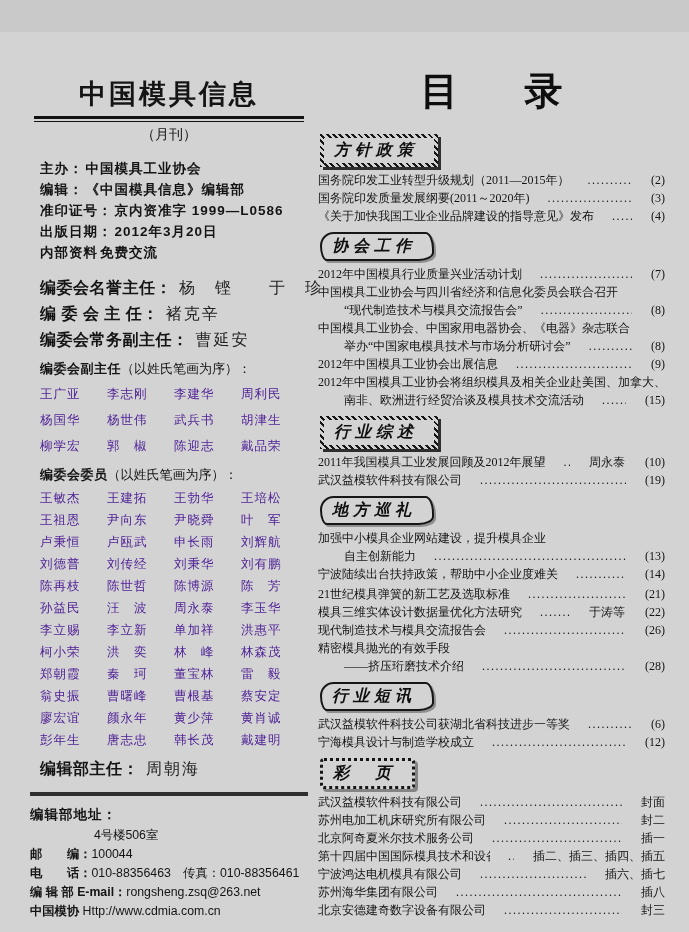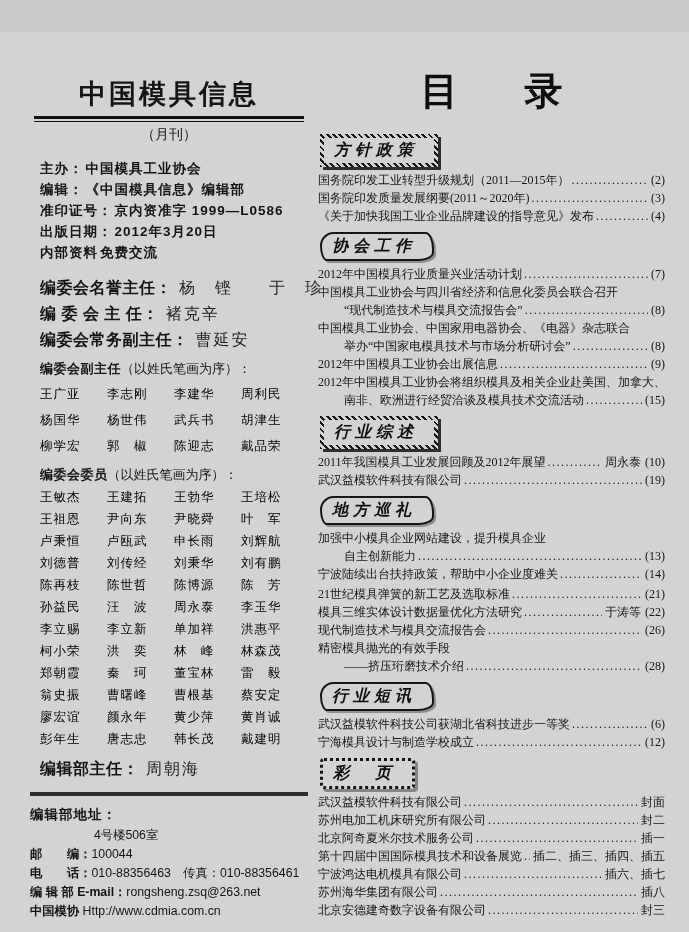--- a/index.html
+++ b/index.html
@@ -12,23 +12,23 @@
   .mast-sub{text-align:center;font-size:14px;margin-bottom:14px;}
   .mast-info{margin-bottom:12px;}
   .info-line{font-size:13.5px;font-weight:bold;line-height:21px;letter-spacing:1px;padding-left:10px;white-space:nowrap;}
   .info-line .val{margin-left:2px;}
   .leader-line{font-size:16px;line-height:26px;padding-left:10px;white-space:nowrap;}
   .lbl-b{font-weight:bold;letter-spacing:0.5px;}
   .names{margin-left:7px;letter-spacing:2px;color:#222;}
   .grp-label{font-size:13px;line-height:25px;padding-left:10px;margin-top:3px;white-space:nowrap;}
   .grp-label .note{font-weight:normal;}
   .name-row{display:grid;grid-template-columns:repeat(4,1fr);padding:0 0 0 10px;}
-  .name-row .name{font-size:12.5px;color:#000000;letter-spacing:1px;white-space:nowrap;}
+  .name-row .name{font-size:12.5px;color:#4c1d95;letter-spacing:1px;white-space:nowrap;}
   .deputy-grid .name-row{line-height:26px;}
-  .member-grid .name-row{line-height:22px;font-family:Liberation Mono, monospace;}
+  .member-grid .name-row{line-height:22px;}
   .editor-line{margin-top:5px;}
   .divider{border-top:4px solid #2f2f2f;margin:10px 0 8px 0;}
   .addr-heading{font-size:13.5px;font-weight:bold;line-height:22px;letter-spacing:1px;}
   .addr-line{font-size:12.3px;line-height:19px;white-space:nowrap;}
   .addr-line .addr-lbl{font-weight:bold;}
   .addr-line.indent{padding-left:64px;}
   
   .right-col{flex:1 1 auto;min-width:0;font-family:"Liberation Serif",serif;overflow:hidden;padding-top:2px;}
   .toc-title{font-size:38px;font-weight:bold;letter-spacing:14px;text-align:center;padding-left:14px;
              margin:8px 0 12px 0;color:#0e0e0e;}
@@ -37,21 +37,21 @@
            background:#d3d3d3;}
   .hdr-hatched{border:4px solid #1d1d1d;
                border-image:repeating-linear-gradient(45deg,#161616 0 2px,#d3d3d3 2px 4.5px) 4;
                box-shadow:3px 3px 0 #2e2e2e;}
   .hdr-wavy{border:2px solid #161616;border-radius:16px 10px 18px 8px / 16px 20px 10px 18px;
             box-shadow:2px 2px 0 #8f8f8f;}
   .hdr-scalloped{border:3px dotted #161616;border-radius:4px;box-shadow:3px 3px 0 #848484;}
   .toc-section{margin-bottom:2px;}
   .toc-item{font-size:12px;line-height:18px;color:#141414;}
   .pre-line{white-space:nowrap;overflow:hidden;}
-  .entry-row{display:flex;align-items:flex-end;}
+  .entry-row{display:flex;align-items:flex-end;gap:16px;}
   .entry-row.indent{padding-left:26px;}
   .entry-text{white-space:nowrap;flex:0 1 auto;overflow:hidden;}
   .dots{flex:1 1 6px;min-width:6px;overflow:hidden;white-space:nowrap;letter-spacing:1.5px;margin:0 3px 0 2px;}
   .author{white-space:nowrap;margin-right:4px;}
   .pgnum{white-space:nowrap;flex:0 0 auto;}
 </style>
 </head>
 <body>
 
 <div class="page">

